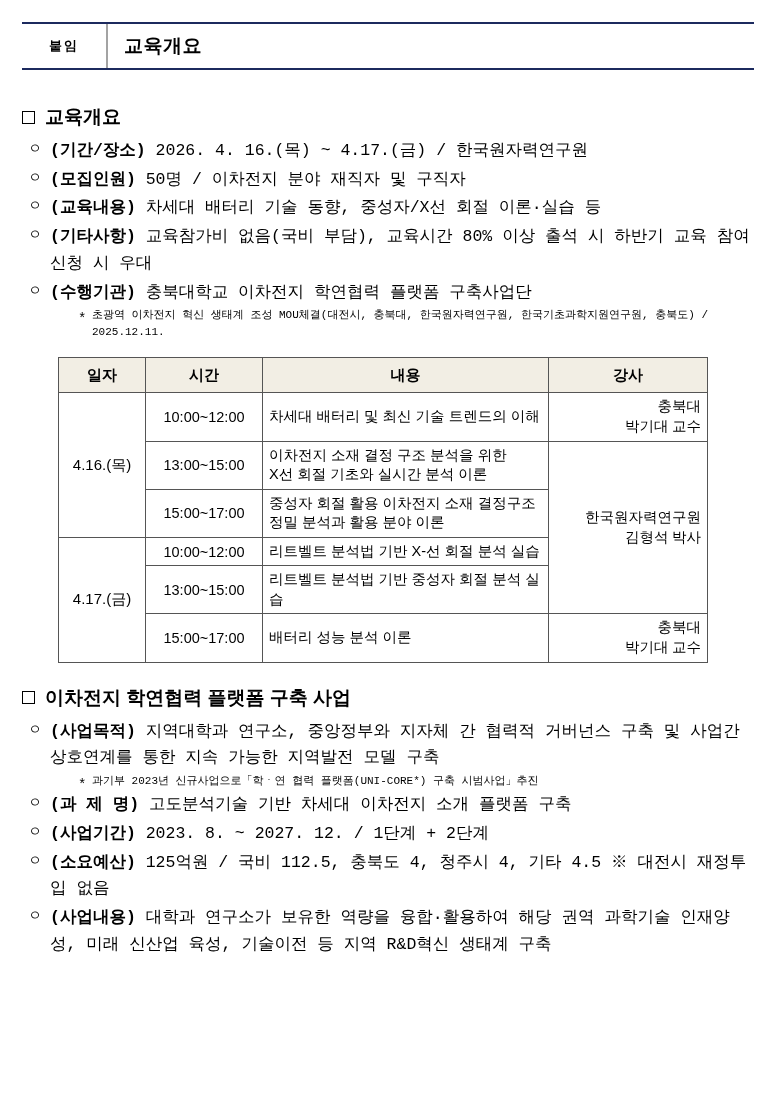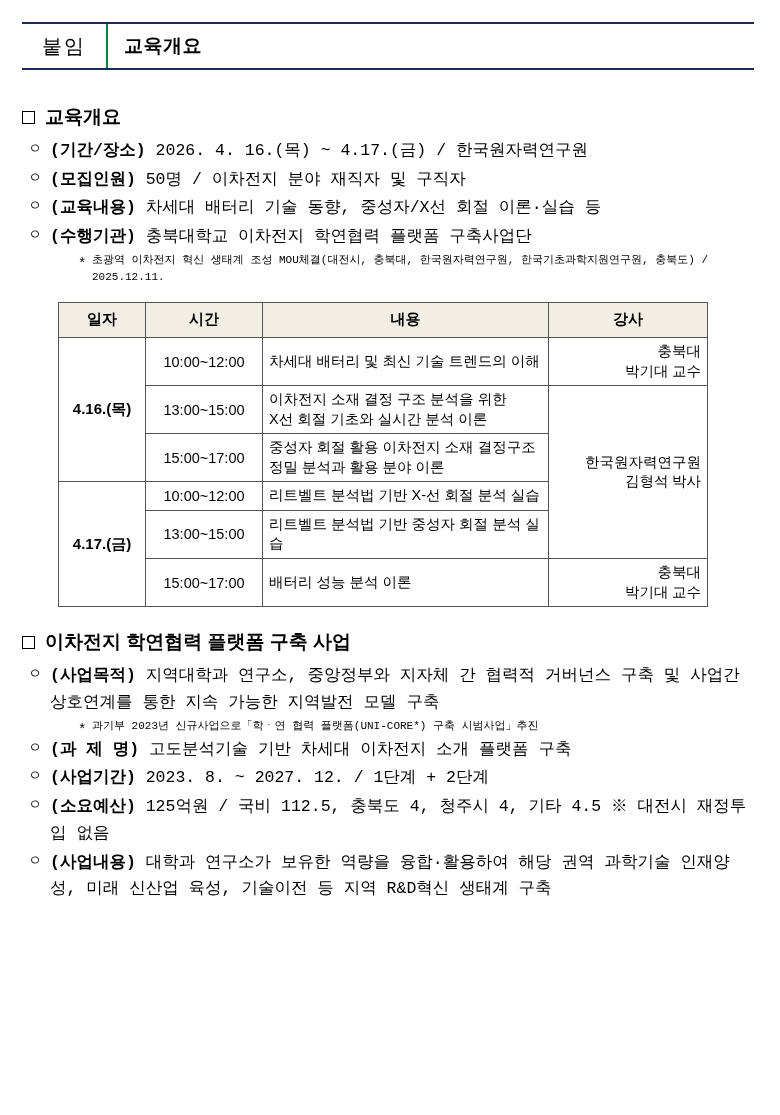--- a/index.html
+++ b/index.html
@@ -30,24 +30,24 @@
     border-top: 2px solid #1c2a5e;
     border-bottom: 2px solid #1c2a5e;
     height: 44px;
     margin-bottom: 34px;
   }
   .header-tag {
     width: 84px;
     display: flex;
     align-items: center;
     justify-content: center;
-    font-size: 20px;
-    font-weight: normal;
+    font-size: 13px;
+    font-weight: bold;
     letter-spacing: 2px;
-    border-right: 2px solid #15803d;
+    border-right: 2px solid #a3a3a3;
   }
   .header-title {
     display: flex;
     align-items: center;
     padding-left: 16px;
     font-size: 19px;
     font-weight: bold;
     letter-spacing: 0.5px;
   }
 
@@ -131,21 +131,21 @@
   }
   table.prog thead th {
     background: #f2eee4;
     font-weight: bold;
     text-align: center;
     font-size: 15px;
     height: 26px;
   }
   td.date {
     text-align: center;
-    font-weight: bold;
+    font-weight: normal;
     width: 74px;
     font-size: 15px;
   }
   td.time {
     text-align: center;
     width: 104px;
     white-space: nowrap;
   }
   td.content {
     text-align: left;
@@ -180,20 +180,23 @@
       <li>
         <span class="lbl">(기간/장소)</span><span> 2026. 4. 16.(목) ~ 4.17.(금) / 한국원자력연구원</span>
       </li>
       <li>
         <span class="lbl">(모집인원)</span><span> 50명 / 이차전지 분야 재직자 및 구직자</span>
       </li>
       <li>
         <span class="lbl">(교육내용)</span><span> 차세대 배터리 기술 동향, 중성자/X선 회절 이론·실습 등</span>
       </li>
       <li>
+        <span class="lbl">(기타사항)</span><span> 교육참가비 없음(국비 부담), 교육시간 80% 이상 출석 시 하반기 교육 참여 신청 시 우대</span>
+      </li>
+      <li>
         <span class="lbl">(수행기관)</span><span> 충북대학교 이차전지 학연협력 플랫폼 구축사업단</span>
         <ul class="lvl2">
           <li>초광역 이차전지 혁신 생태계 조성 MOU체결(대전시, 충북대, 한국원자력연구원, 한국기초과학지원연구원, 충북도) / 2025.12.11.</li>
         </ul>
       </li>
     </ul>
   </div>
 
   <div class="sec-block">
     <div class="tbl-wrap">

